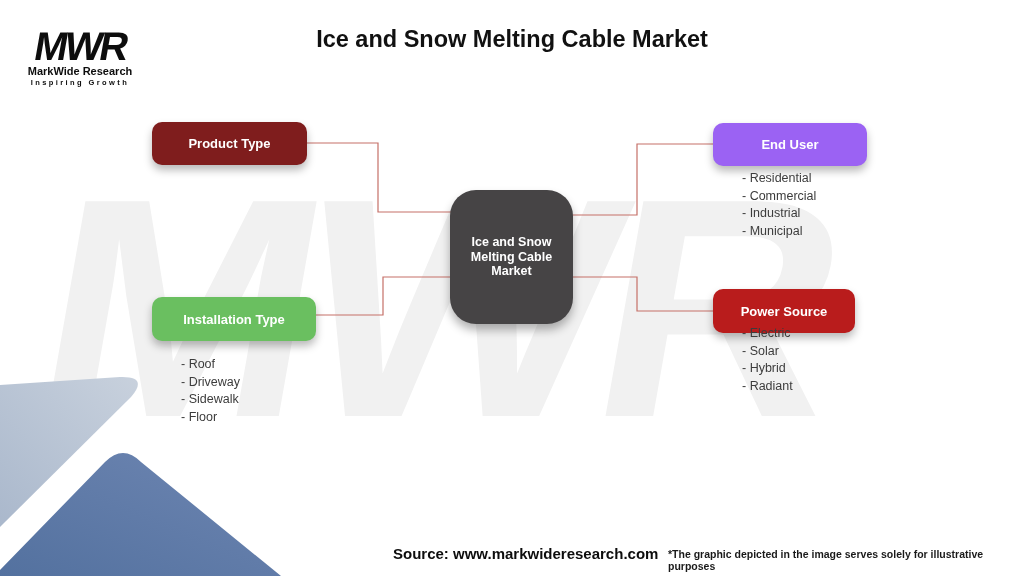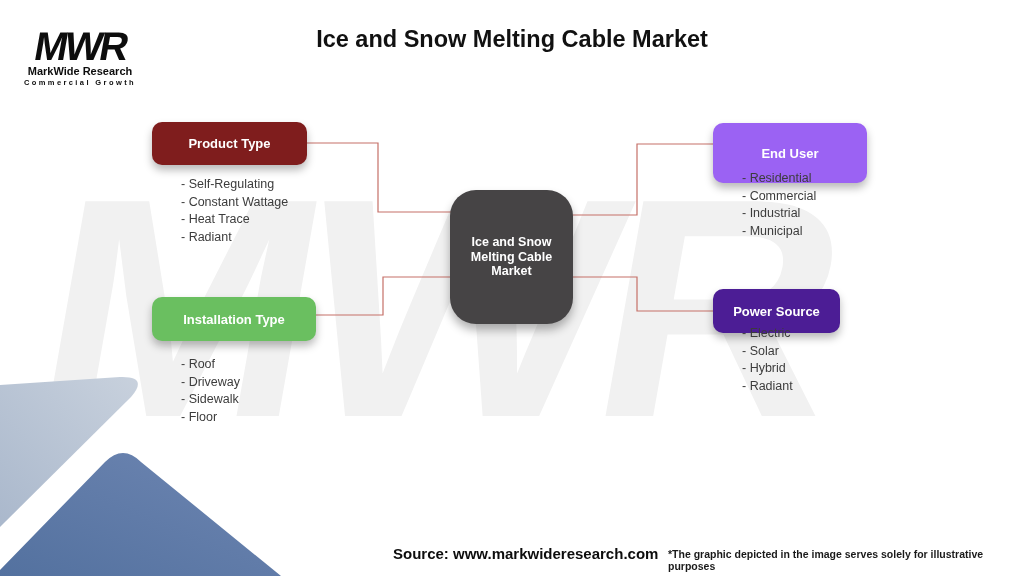--- a/index.html
+++ b/index.html
@@ -26,23 +26,23 @@
   .page-title{position:absolute;left:0;right:0;top:26px;text-align:center;z-index:3;
     font-size:23.5px;font-weight:bold;color:#111;}
   
   .connectors{position:absolute;left:0;top:0;z-index:2;}
   .connectors polyline{fill:none;stroke-width:1.2;}
   
   .node-box{position:absolute;z-index:3;border-radius:10px;display:flex;align-items:center;
     justify-content:center;color:#fff;font-weight:bold;font-size:13px;
     box-shadow:0 5px 9px rgba(0,0,0,0.28);}
   #box-product{left:152px;top:122px;width:155px;height:43px;background:#7f1d1d;}
-  #box-enduser{left:713px;top:123px;width:154px;height:60px;background:#9b62f3;}
+  #box-enduser{left:713px;top:123px;width:154px;height:43px;background:#9b62f3;}
   #box-install{left:152px;top:297px;width:164px;height:44px;background:#6abf60;}
-  #box-power{left:713px;top:289px;width:127px;height:44px;background:#4c1d95;}
+  #box-power{left:713px;top:289px;width:142px;height:44px;background:#b91c1c;}
   .center-node{position:absolute;left:450px;top:190px;width:123px;height:134px;z-index:3;
     background:#464445;border-radius:26px;box-shadow:0 6px 10px rgba(0,0,0,0.3);
     display:flex;align-items:center;justify-content:center;}
   .center-node span{display:block;width:96px;text-align:center;color:#fff;
     font-size:12.5px;font-weight:bold;line-height:14.5px;}
   
   .item-list{position:absolute;z-index:3;margin:0;padding:0;list-style:none;
     font-size:12.5px;line-height:17.6px;color:#3c3c3c;}
   #list-product{left:181px;top:176px;}
   #list-enduser{left:742px;top:170px;}
@@ -72,45 +72,39 @@
         <stop offset="1" stop-color="#6e86b2"></stop>
       </linearGradient>
     </defs>
     <path d="M 0,9 L 120,1 Q 149,0 131,21 L 0,151 Z" fill="url(#gradLight)"></path>
     <path d="M 0,200 L 0,194 L 105,86 Q 123,68 141,86 L 281,200 Z" fill="url(#gradDark)"></path>
   </svg>
 
   <div class="logo">
     <div class="logo-acronym">MWR</div>
     <div class="logo-company">MarkWide Research</div>
-    <div class="logo-tagline">Commercial Growth</div>
+    <div class="logo-tagline">Inspiring Growth</div>
   </div>
 
   <div class="page-title">Ice and Snow Melting Cable Market</div>
 
   <svg class="connectors" width="1024" height="576" viewBox="0 0 1024 576">
     <polyline points="307,143 378,143 378,212 452,212" stroke="#c57068"></polyline>
     <polyline points="316,315 383,315 383,277 452,277" stroke="#c57068"></polyline>
     <polyline points="571,215 637,215 637,144 714,144" stroke="#c57068"></polyline>
     <polyline points="571,277 637,277 637,311 714,311" stroke="#c57068"></polyline>
   </svg>
 
   <div class="center-node">
     <span>Ice and Snow Melting Cable Market</span>
   </div>
 
   <div class="node-box" id="box-product">
     <span>Product Type</span>
   </div>
-  <ul class="item-list" id="list-product">
-    <li>- Self-Regulating</li>
-    <li>- Constant Wattage</li>
-    <li>- Heat Trace</li>
-    <li>- Radiant</li>
-  </ul>
 
   <div class="node-box" id="box-enduser">
     <span>End User</span>
   </div>
   <ul class="item-list" id="list-enduser">
     <li>- Residential</li>
     <li>- Commercial</li>
     <li>- Industrial</li>
     <li>- Municipal</li>
   </ul>

